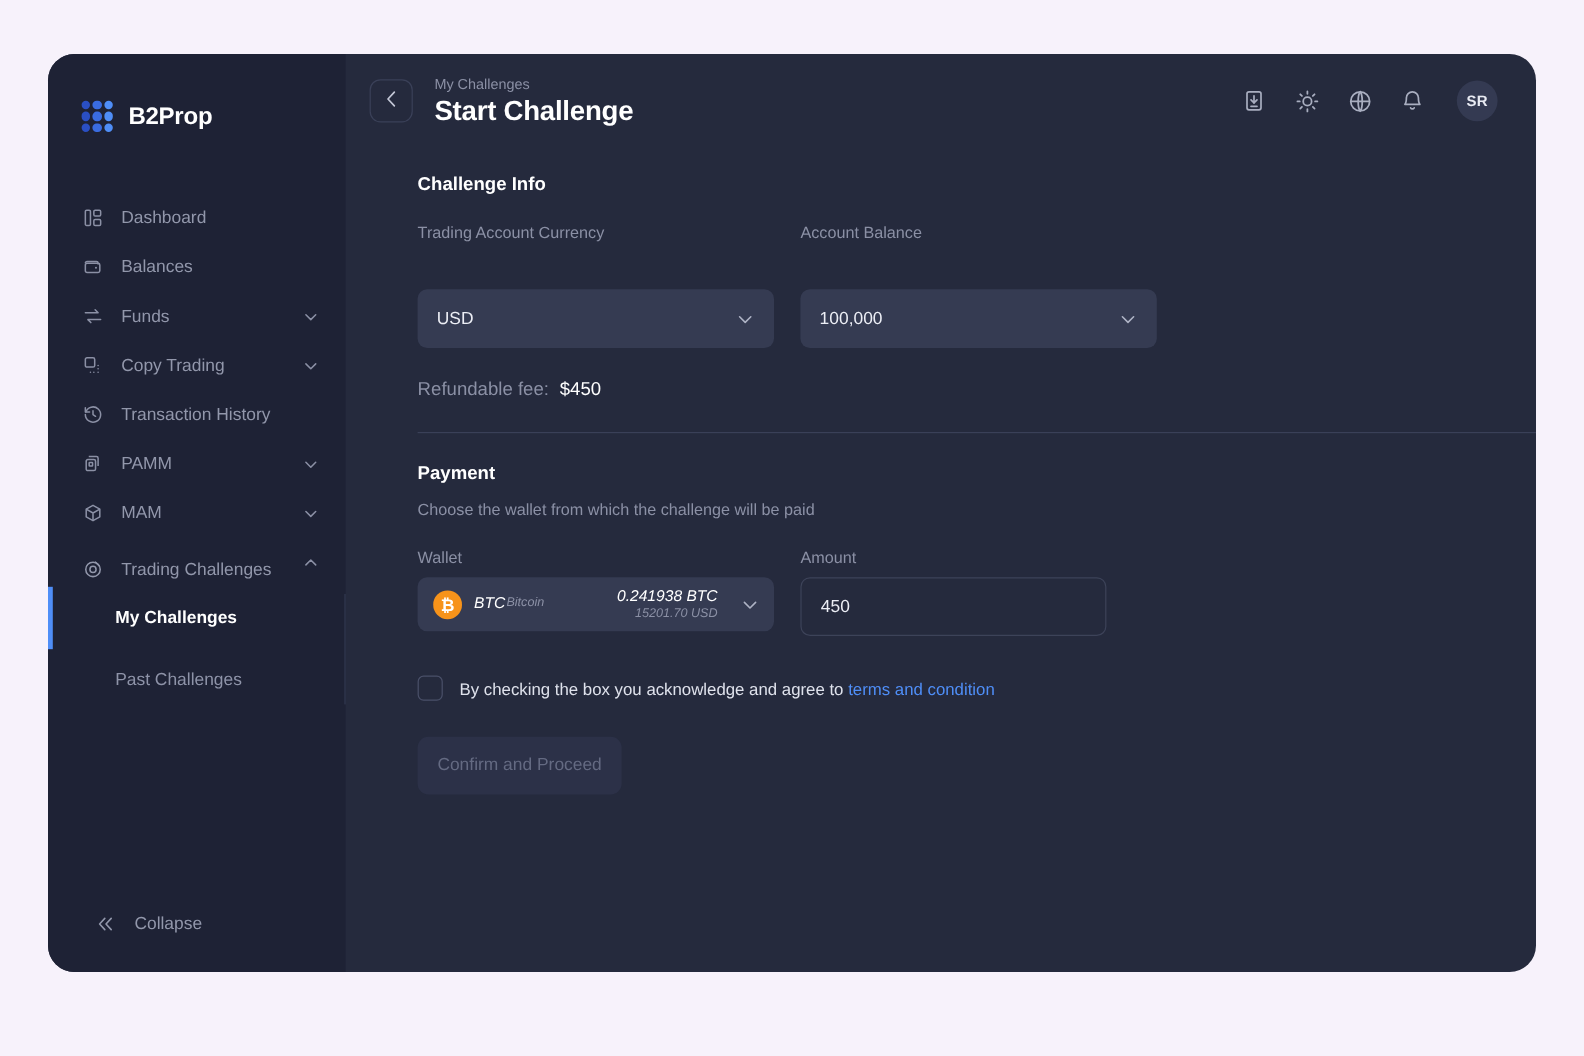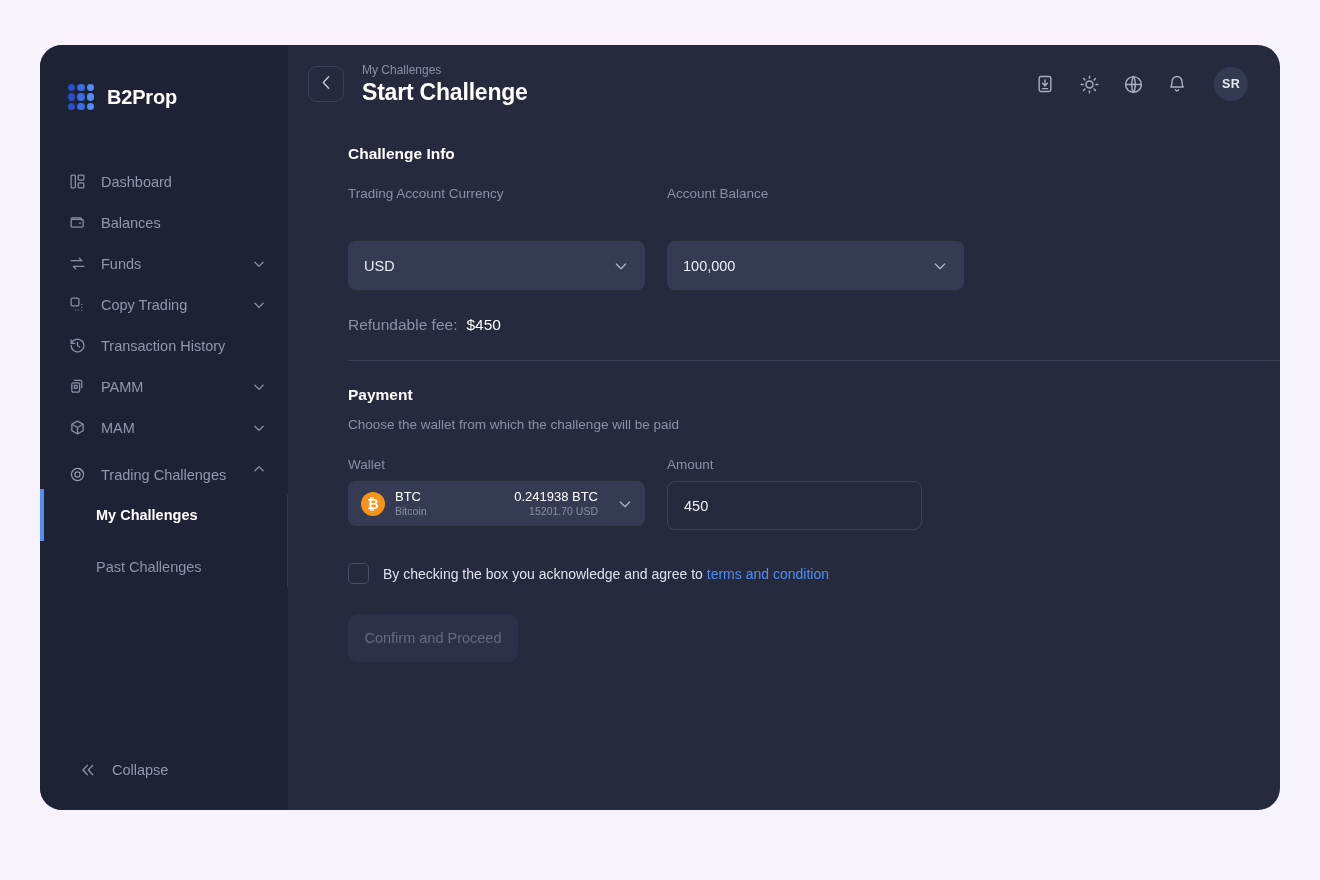--- a/index.html
+++ b/index.html
@@ -294,29 +294,30 @@
     border-radius: 50%;
     background: #f7931a;
     color: #ffffff;
     font-size: 14px;
     font-weight: bold;
     display: flex;
     align-items: center;
     justify-content: center;
     flex: 0 0 24px;
   }
-  .wallet-left { display: flex; flex-direction: column; gap: 1px; }
+  .wallet-left { display: flex; flex-direction: row; gap: 1px; font-style: italic; }
   .w-sym { font-size: 13px; color: #ffffff; line-height: 1.15; }
   .w-name { font-size: 10.5px; color: #8b90a5; line-height: 1.15; }
   .wallet-right {
     margin-left: auto;
     display: flex;
     flex-direction: column;
     align-items: flex-end;
     gap: 1px;
+    font-style: italic;
   }
   .w-amt { font-size: 13px; color: #ffffff; line-height: 1.15; }
   .w-usd { font-size: 10.5px; color: #8b90a5; line-height: 1.15; }
   .wallet-box .chev { color: #aeb3c5; margin-left: 9px; display:flex; align-items:center; }
 
   .amount-input {
     width: 255px;
     height: 49px;
     background: #252a3d;
     border: 1px solid #3d4359;

